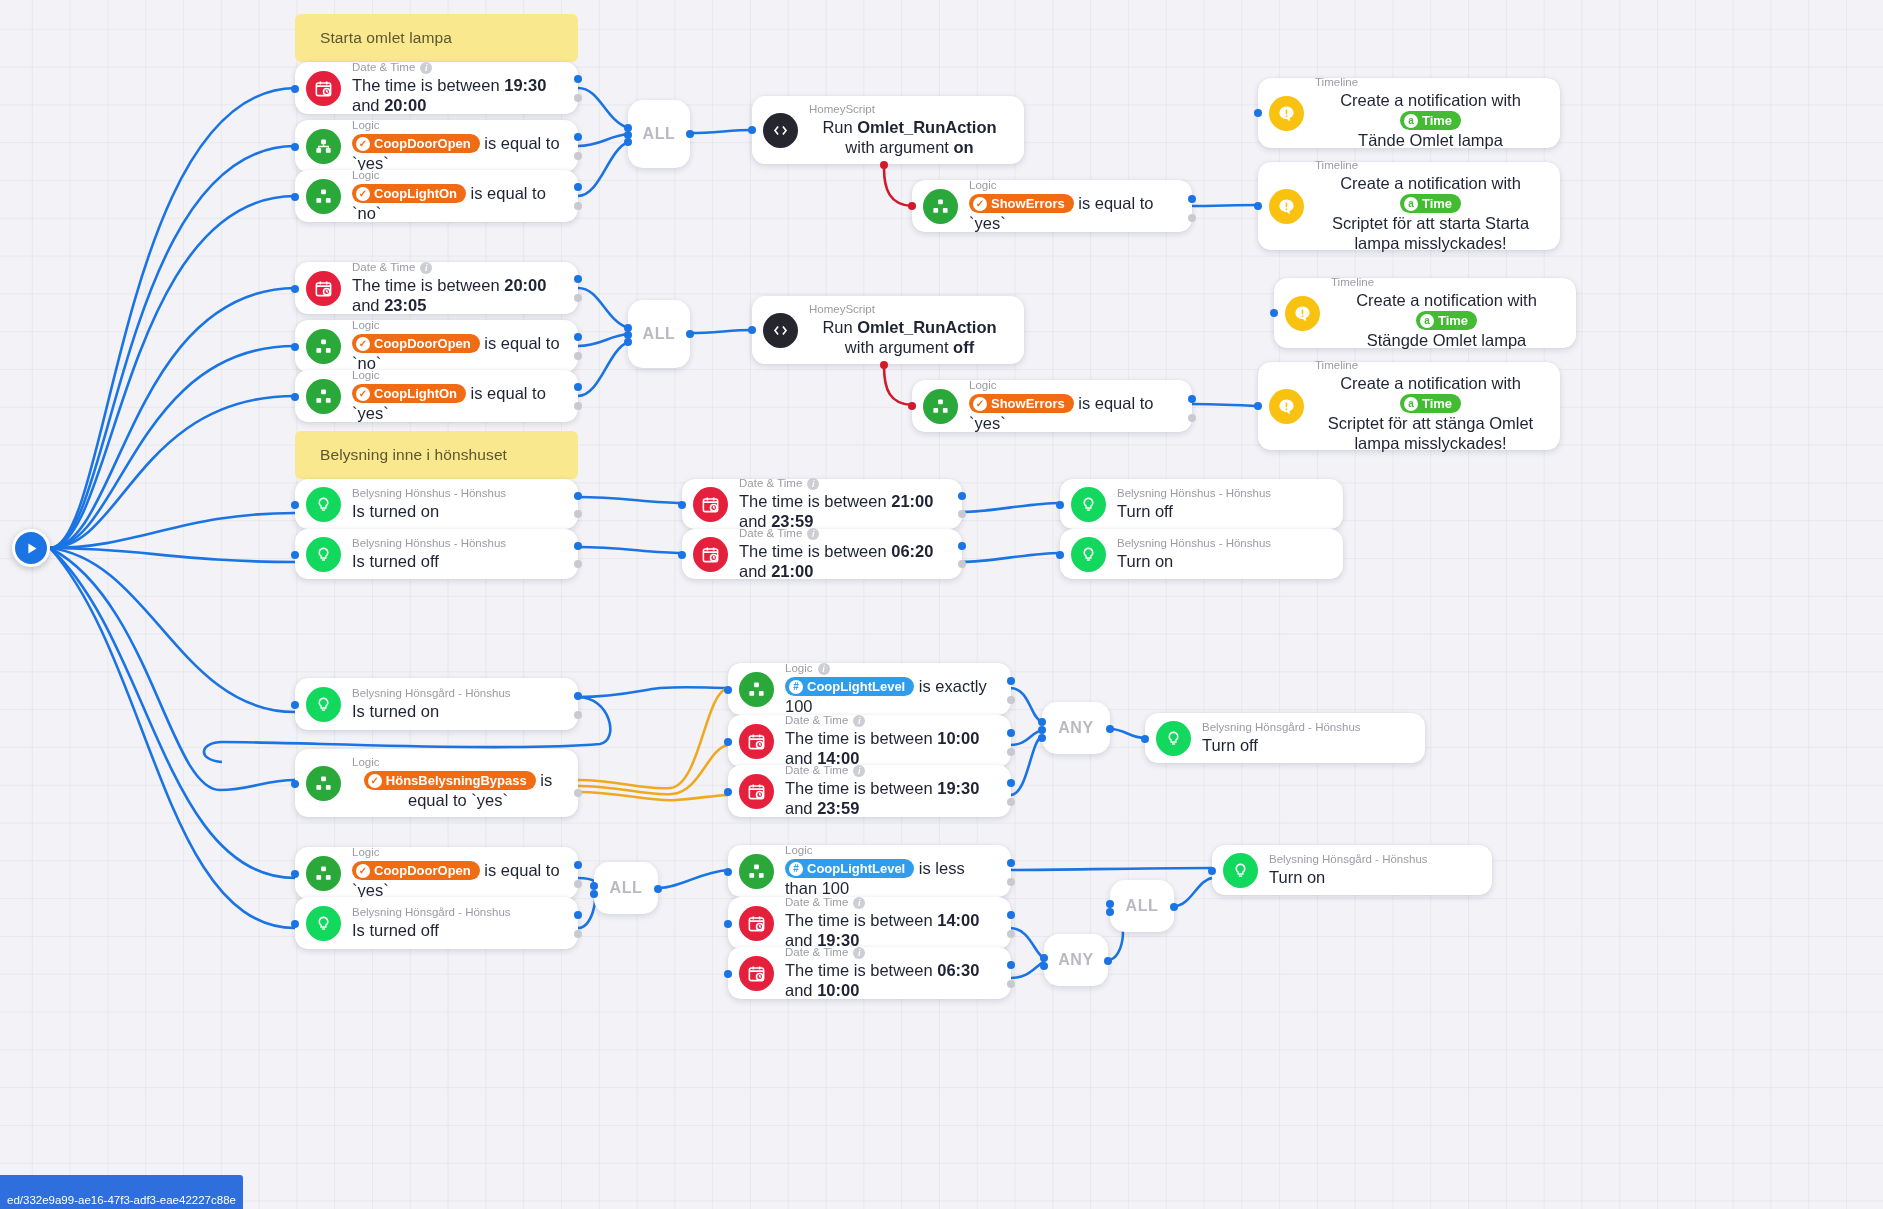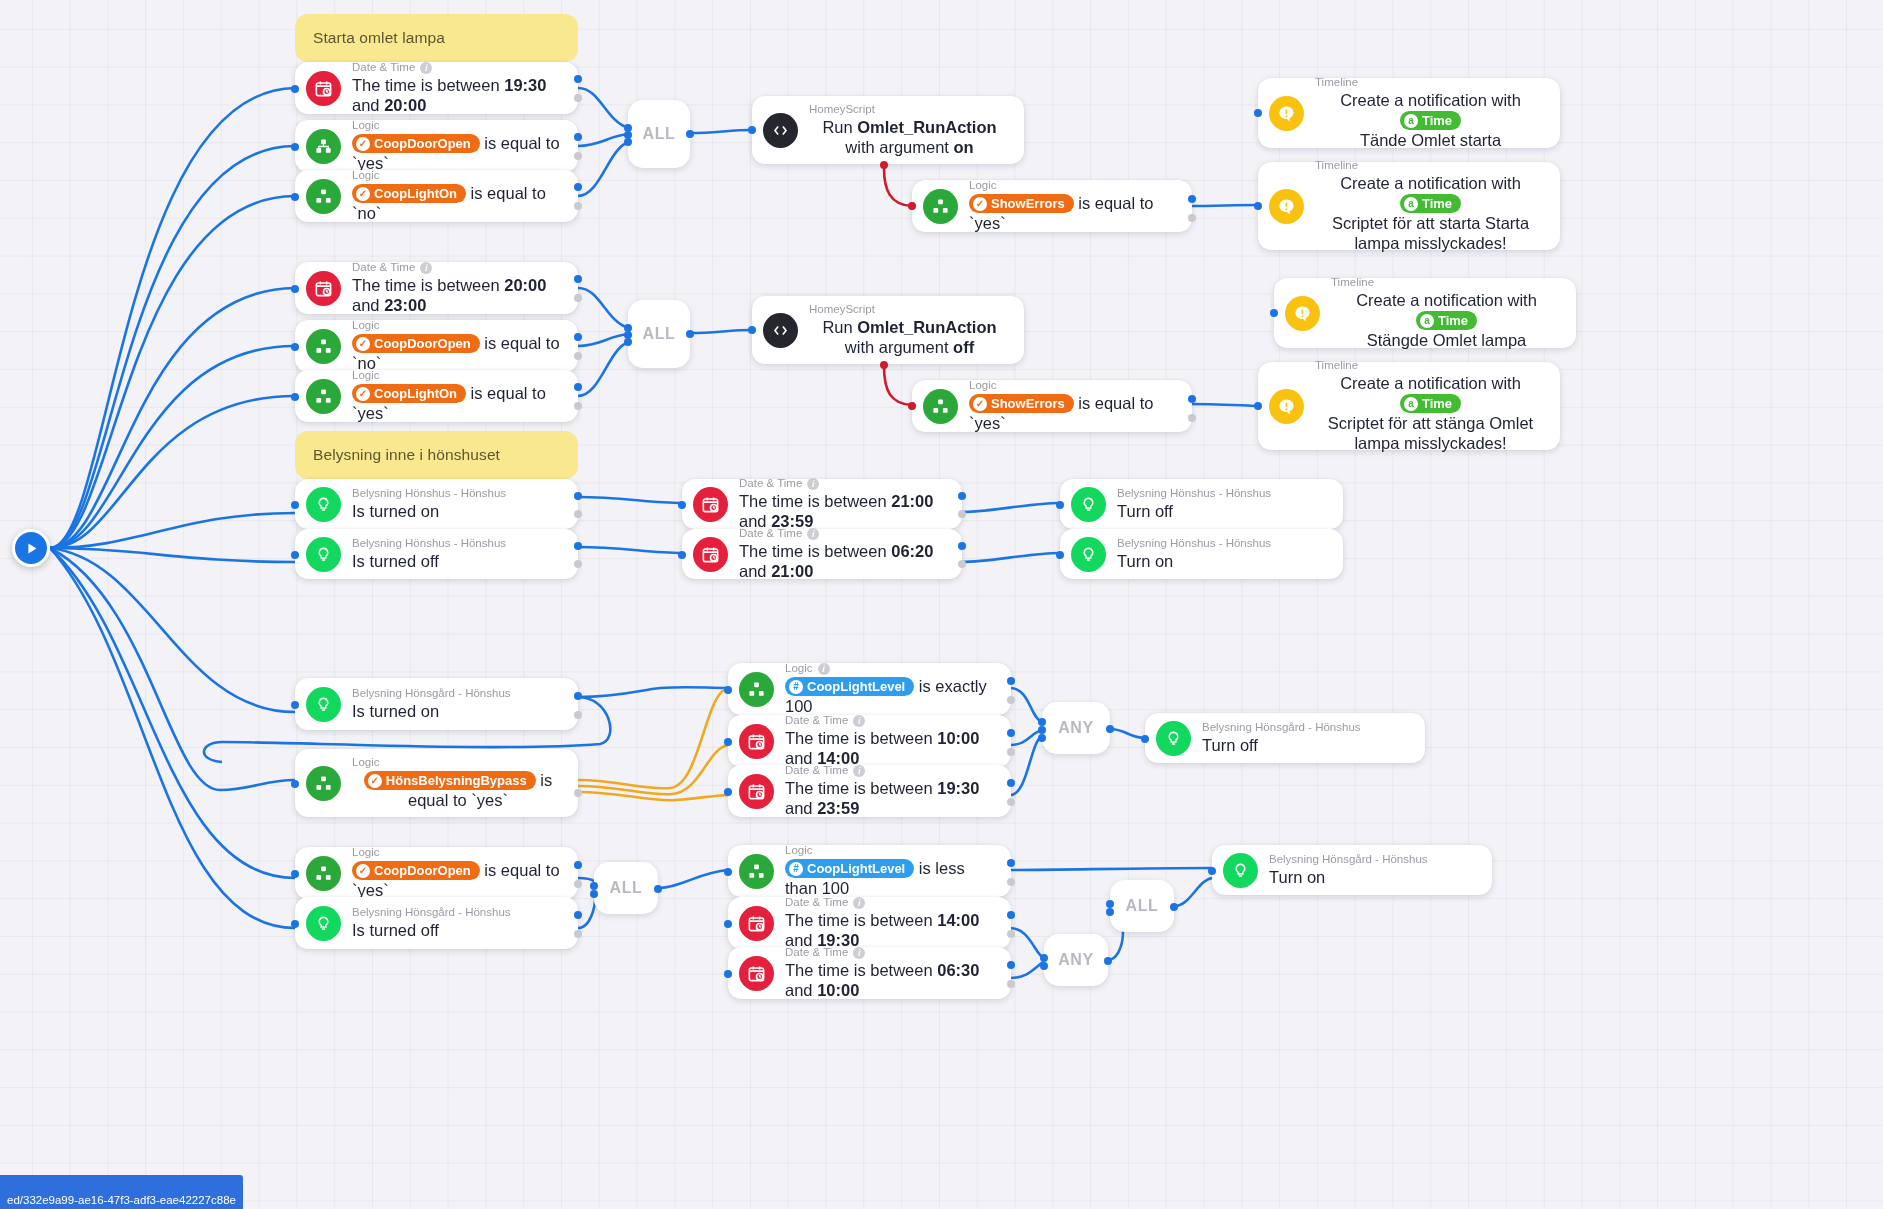--- a/index.html
+++ b/index.html
@@ -26,22 +26,22 @@
   .start-node svg { width:15px; height:15px; }
 
   
   .card {
     position:absolute; background:#fff; border-radius:13px;
     box-shadow:0 2px 6px rgba(28,35,61,.14), 0 0 1px rgba(28,35,61,.12);
     display:flex; align-items:center; padding:9px 14px 9px 11px; gap:11px;
   }
   .card.twoline { align-items:center;text-align:center; }
   .group-head {
-    position:absolute; background:#f9e88e; border-radius:13px;
-    display:flex; align-items:center; padding:0 18px;
+    position:absolute; background:#f9e88e; border-radius:6px;
+    display:flex; align-items:center; padding:0 25px;
     color:#5c5632; font-size:15.5px; letter-spacing:.1px;
   }
   .ic { flex:0 0 auto; width:35px; height:35px; border-radius:50%;
     display:flex; align-items:center; justify-content:center; }
   .ic svg { width:19px; height:19px; }
   .ic.red { background:#e5203c; }
   .ic.green { background:#2aa839; }
   .ic.dark { background:#26262e; }
   .ic.yellow { background:#f9c211; }
   .ic.devgreen { background:#12d95e; }
@@ -293,21 +293,21 @@
           <circle cx="12" cy="15.4" r="1.2" fill="#f9c211"></circle>
         </svg>
     </div>
     <div class="body">
       <div class="kicker">
           <span>Timeline</span>
         </div>
       <div class="title"><span>Create a notification with </span><span class="tag green">
             <span class="chk">a</span>
             <span>Time</span>
-          </span><br><span>Tände Omlet starta</span></div>
+          </span><br><span>Tände Omlet lampa</span></div>
     </div>
     <div class="port in" style="left:-4px; top:31px;"></div>
   </div>
 
   <div class="card twoline" style="left:1258px; top:162px; width:302px; height:88px;">
     <div class="ic yellow">
       <svg viewBox="0 0 24 24" fill="#fff">
           <path d="M12 3a9 8 0 0 0-9 8c0 4.4 4 8 9 8h.6l3.4 3v-4.2A8 8 0 0 0 21 11a9 8 0 0 0-9-8z"></path>
           <rect x="11" y="7" width="2" height="6" rx="1" fill="#f9c211"></rect>
           <circle cx="12" cy="15.4" r="1.2" fill="#f9c211"></circle>
@@ -333,21 +333,21 @@
           <path d="M3 9h18M8 3v4M16 3v4"></path>
           <circle cx="16" cy="16" r="4" fill="#e5203c"></circle>
           <path d="M16 14v2l1.5 1"></path>
         </svg>
     </div>
     <div class="body">
       <div class="kicker">
           <span>Date &amp; Time</span>
           <span class="infodot">i</span>
         </div>
-      <div class="title"><span>The time is between </span><b>20:00</b><span> and </span><b>23:00</b></div>
+      <div class="title"><span>The time is between </span><b>20:00</b><span> and </span><b>23:05</b></div>
     </div>
     <div class="port in" style="left:-4px; top:23px;"></div>
     <div class="port out" style="right:-4px; top:13px;"></div>
     <div class="port off" style="right:-4px; top:32px;"></div>
   </div>
 
   <div class="card" style="left:295px; top:320px; width:283px; height:52px;">
     <div class="ic green">
       <svg viewBox="0 0 24 24" fill="#fff">
           <rect x="9" y="3" width="6" height="6" rx="1.2"></rect>

